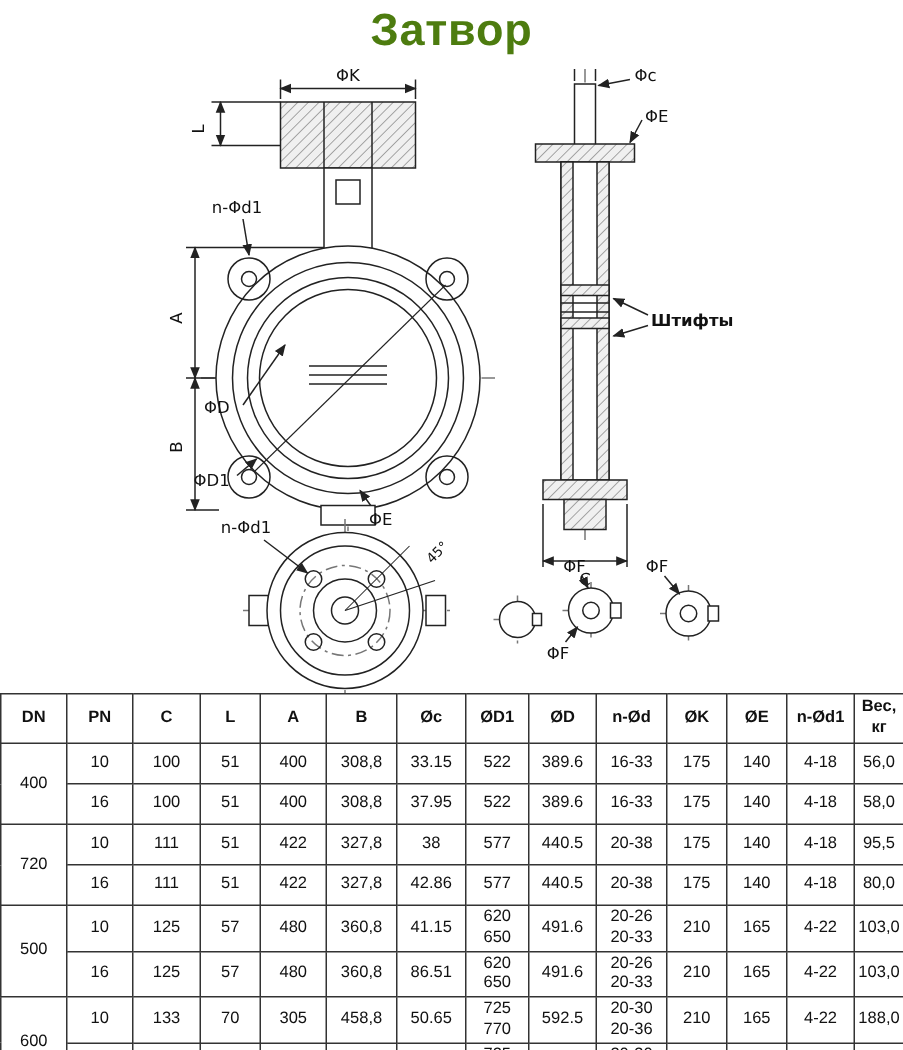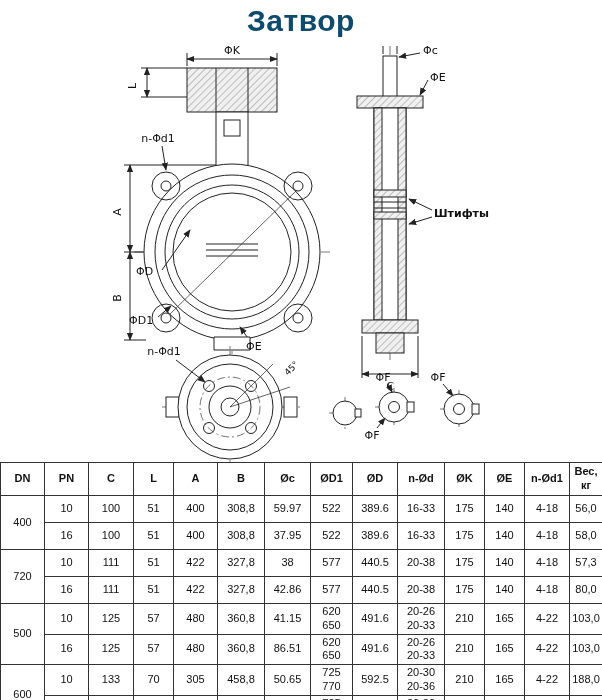--- a/index.html
+++ b/index.html
@@ -2,21 +2,21 @@
 <html><head>
 <meta charset="utf-8">
 <style>
   html,body { margin:0; padding:0; background:#fff; }
   .page {
     position:relative; width:602px; height:700px; overflow:hidden;
     background:#fff; font-family:"Liberation Sans", sans-serif;
   }
   .page-title {
     margin:2px 0 0 0; text-align:center; font-size:30px; font-weight:bold;
-    color:#0c4a6e; letter-spacing:0.5px; line-height:38px; height:38px;
+    color:#4d7c0f; letter-spacing:0.5px; line-height:38px; height:38px;
     font-family:"Liberation Sans", sans-serif;
   }
   .drawing { width:544px; height:422px; }
   svg text {
     font-family:"DejaVu Sans", sans-serif; font-size:11px; fill:#111;
     stroke:none;
   }
   svg text.bold { font-weight:bold; }
   svg text.small { font-size:9px; }
   table.dims {
@@ -244,21 +244,21 @@
       </tr>
     </thead>
     <tbody>
       <tr>
         <td rowspan="2">400</td>
         <td>10</td>
         <td>100</td>
         <td>51</td>
         <td>400</td>
         <td>308,8</td>
-        <td>59.97</td>
+        <td>33.15</td>
         <td>522</td>
         <td>389.6</td>
         <td>16-33</td>
         <td>175</td>
         <td>140</td>
         <td>4-18</td>
         <td>56,0</td>
       </tr>
       <tr>
         <td>16</td>
@@ -282,21 +282,21 @@
         <td>51</td>
         <td>422</td>
         <td>327,8</td>
         <td>38</td>
         <td>577</td>
         <td>440.5</td>
         <td>20-38</td>
         <td>175</td>
         <td>140</td>
         <td>4-18</td>
-        <td>57,3</td>
+        <td>95,5</td>
       </tr>
       <tr>
         <td>16</td>
         <td>111</td>
         <td>51</td>
         <td>422</td>
         <td>327,8</td>
         <td>42.86</td>
         <td>577</td>
         <td>440.5</td>

